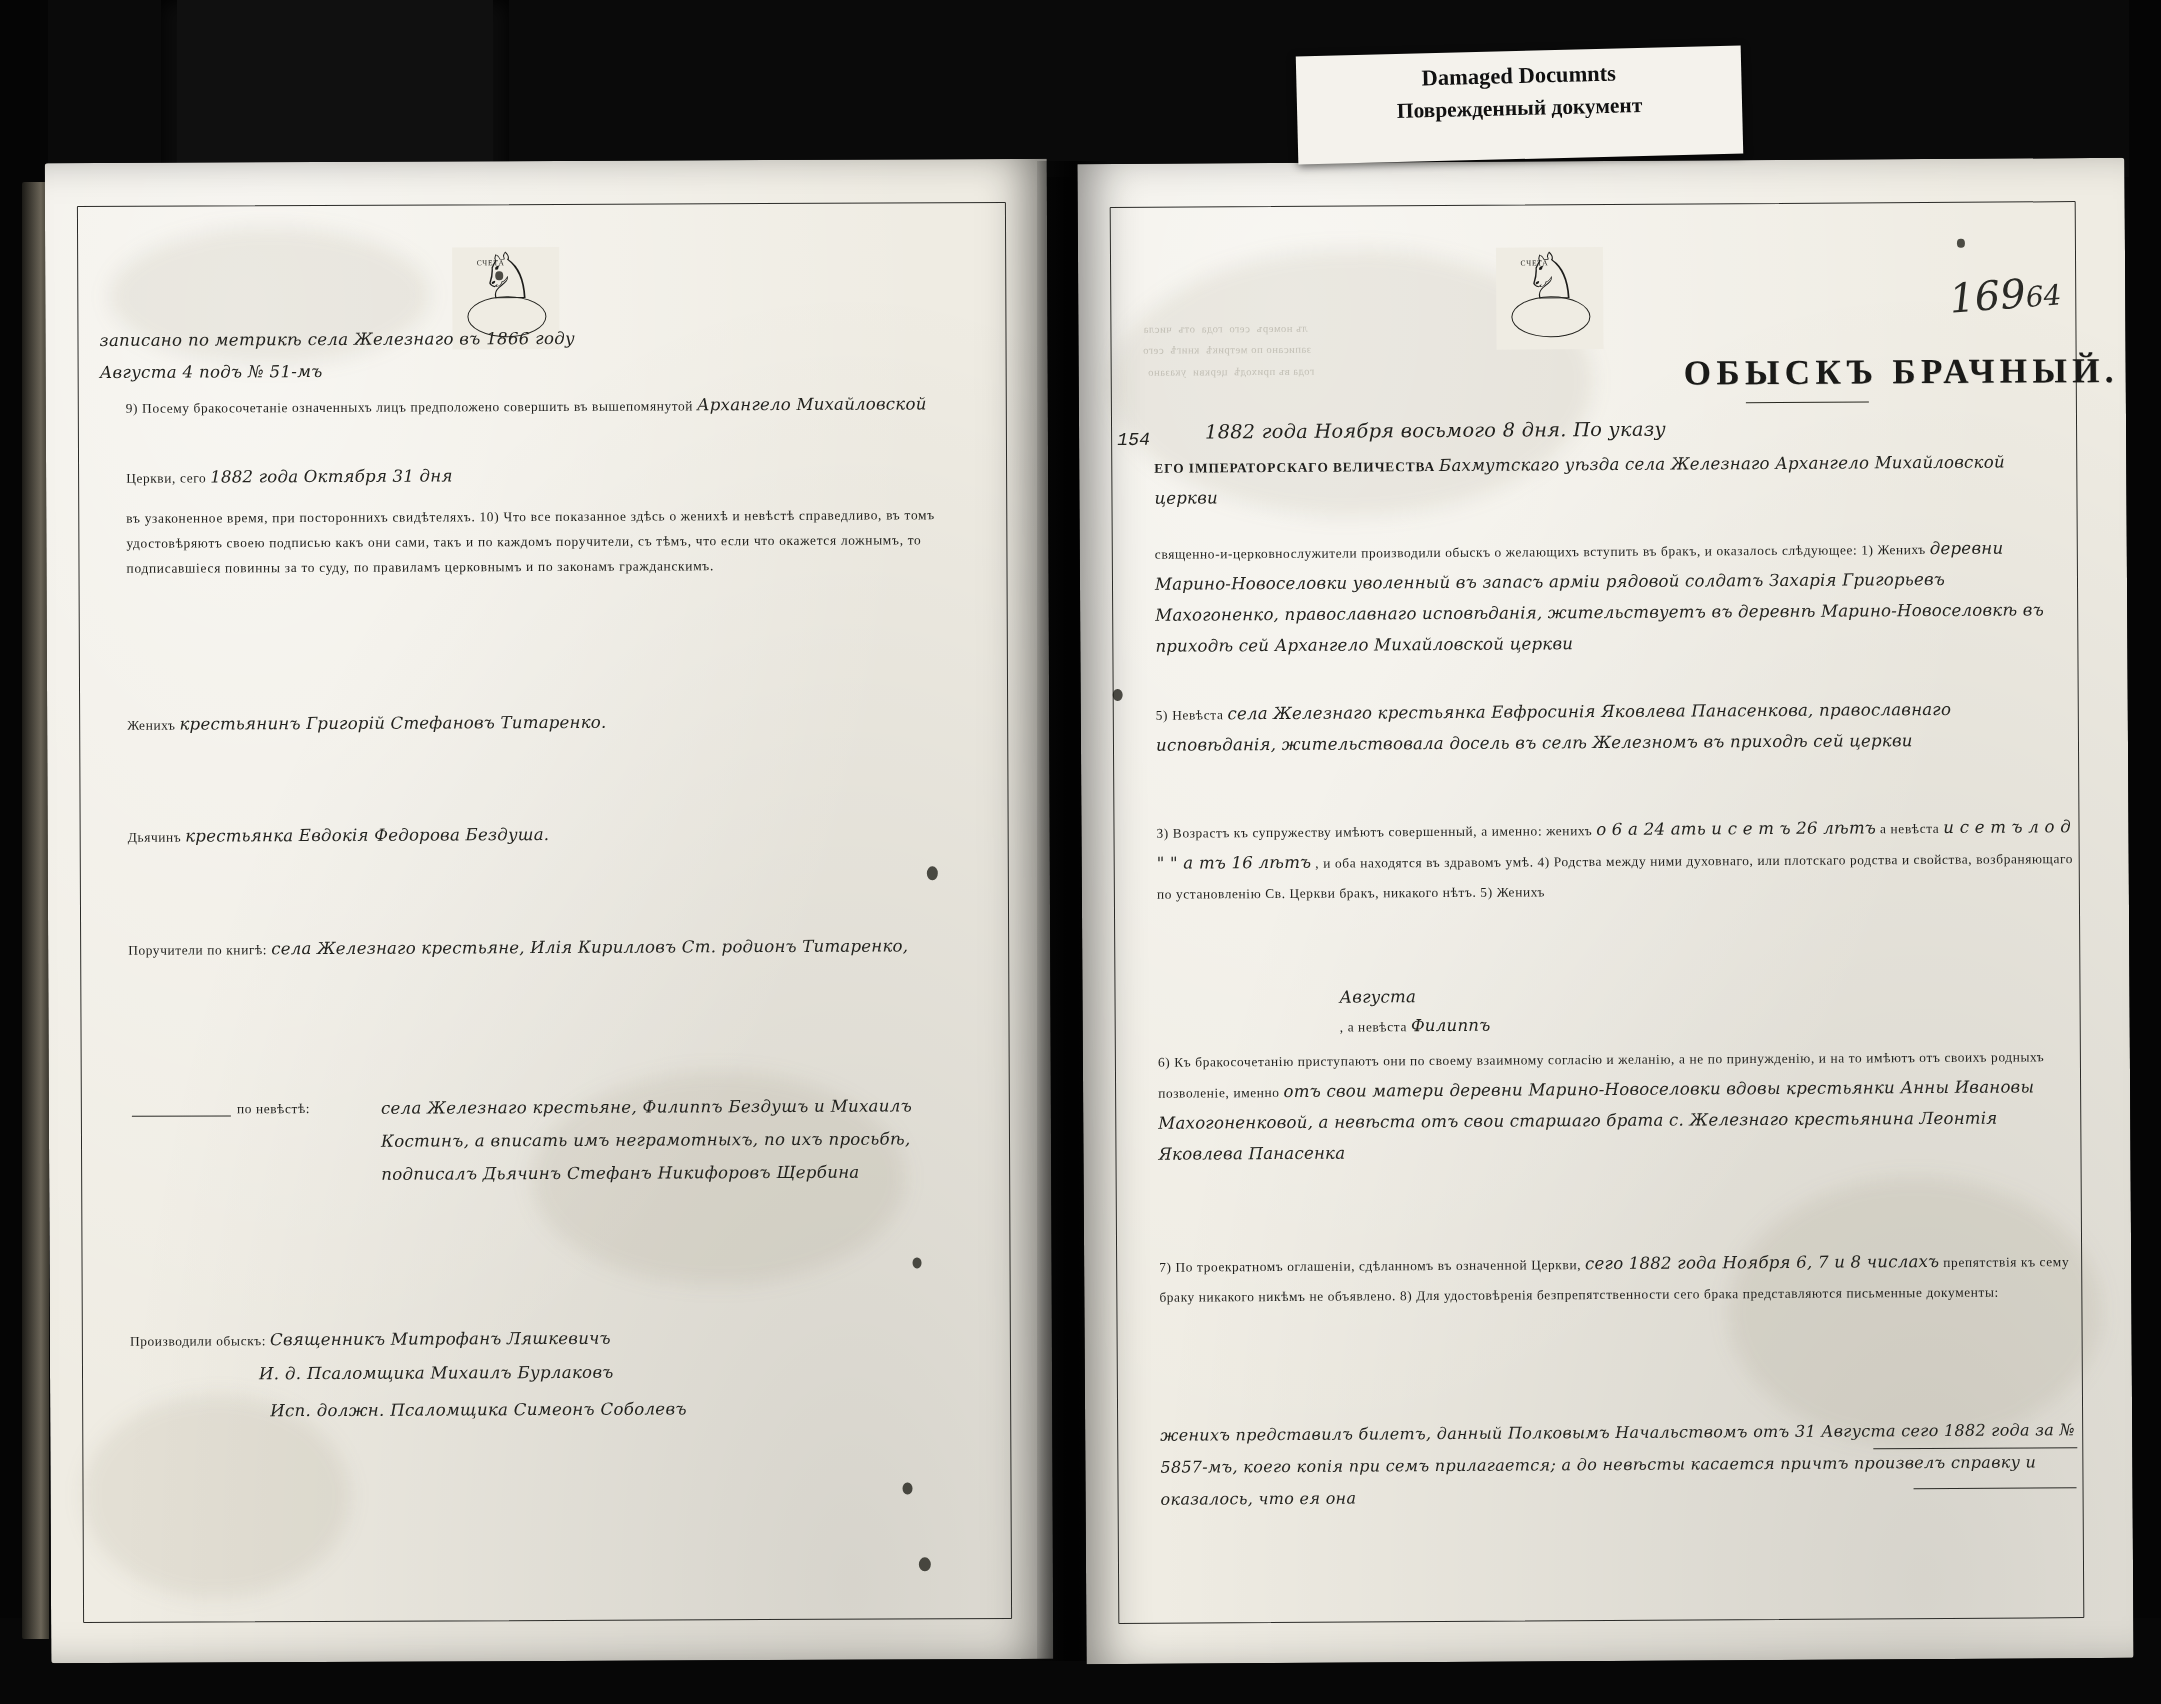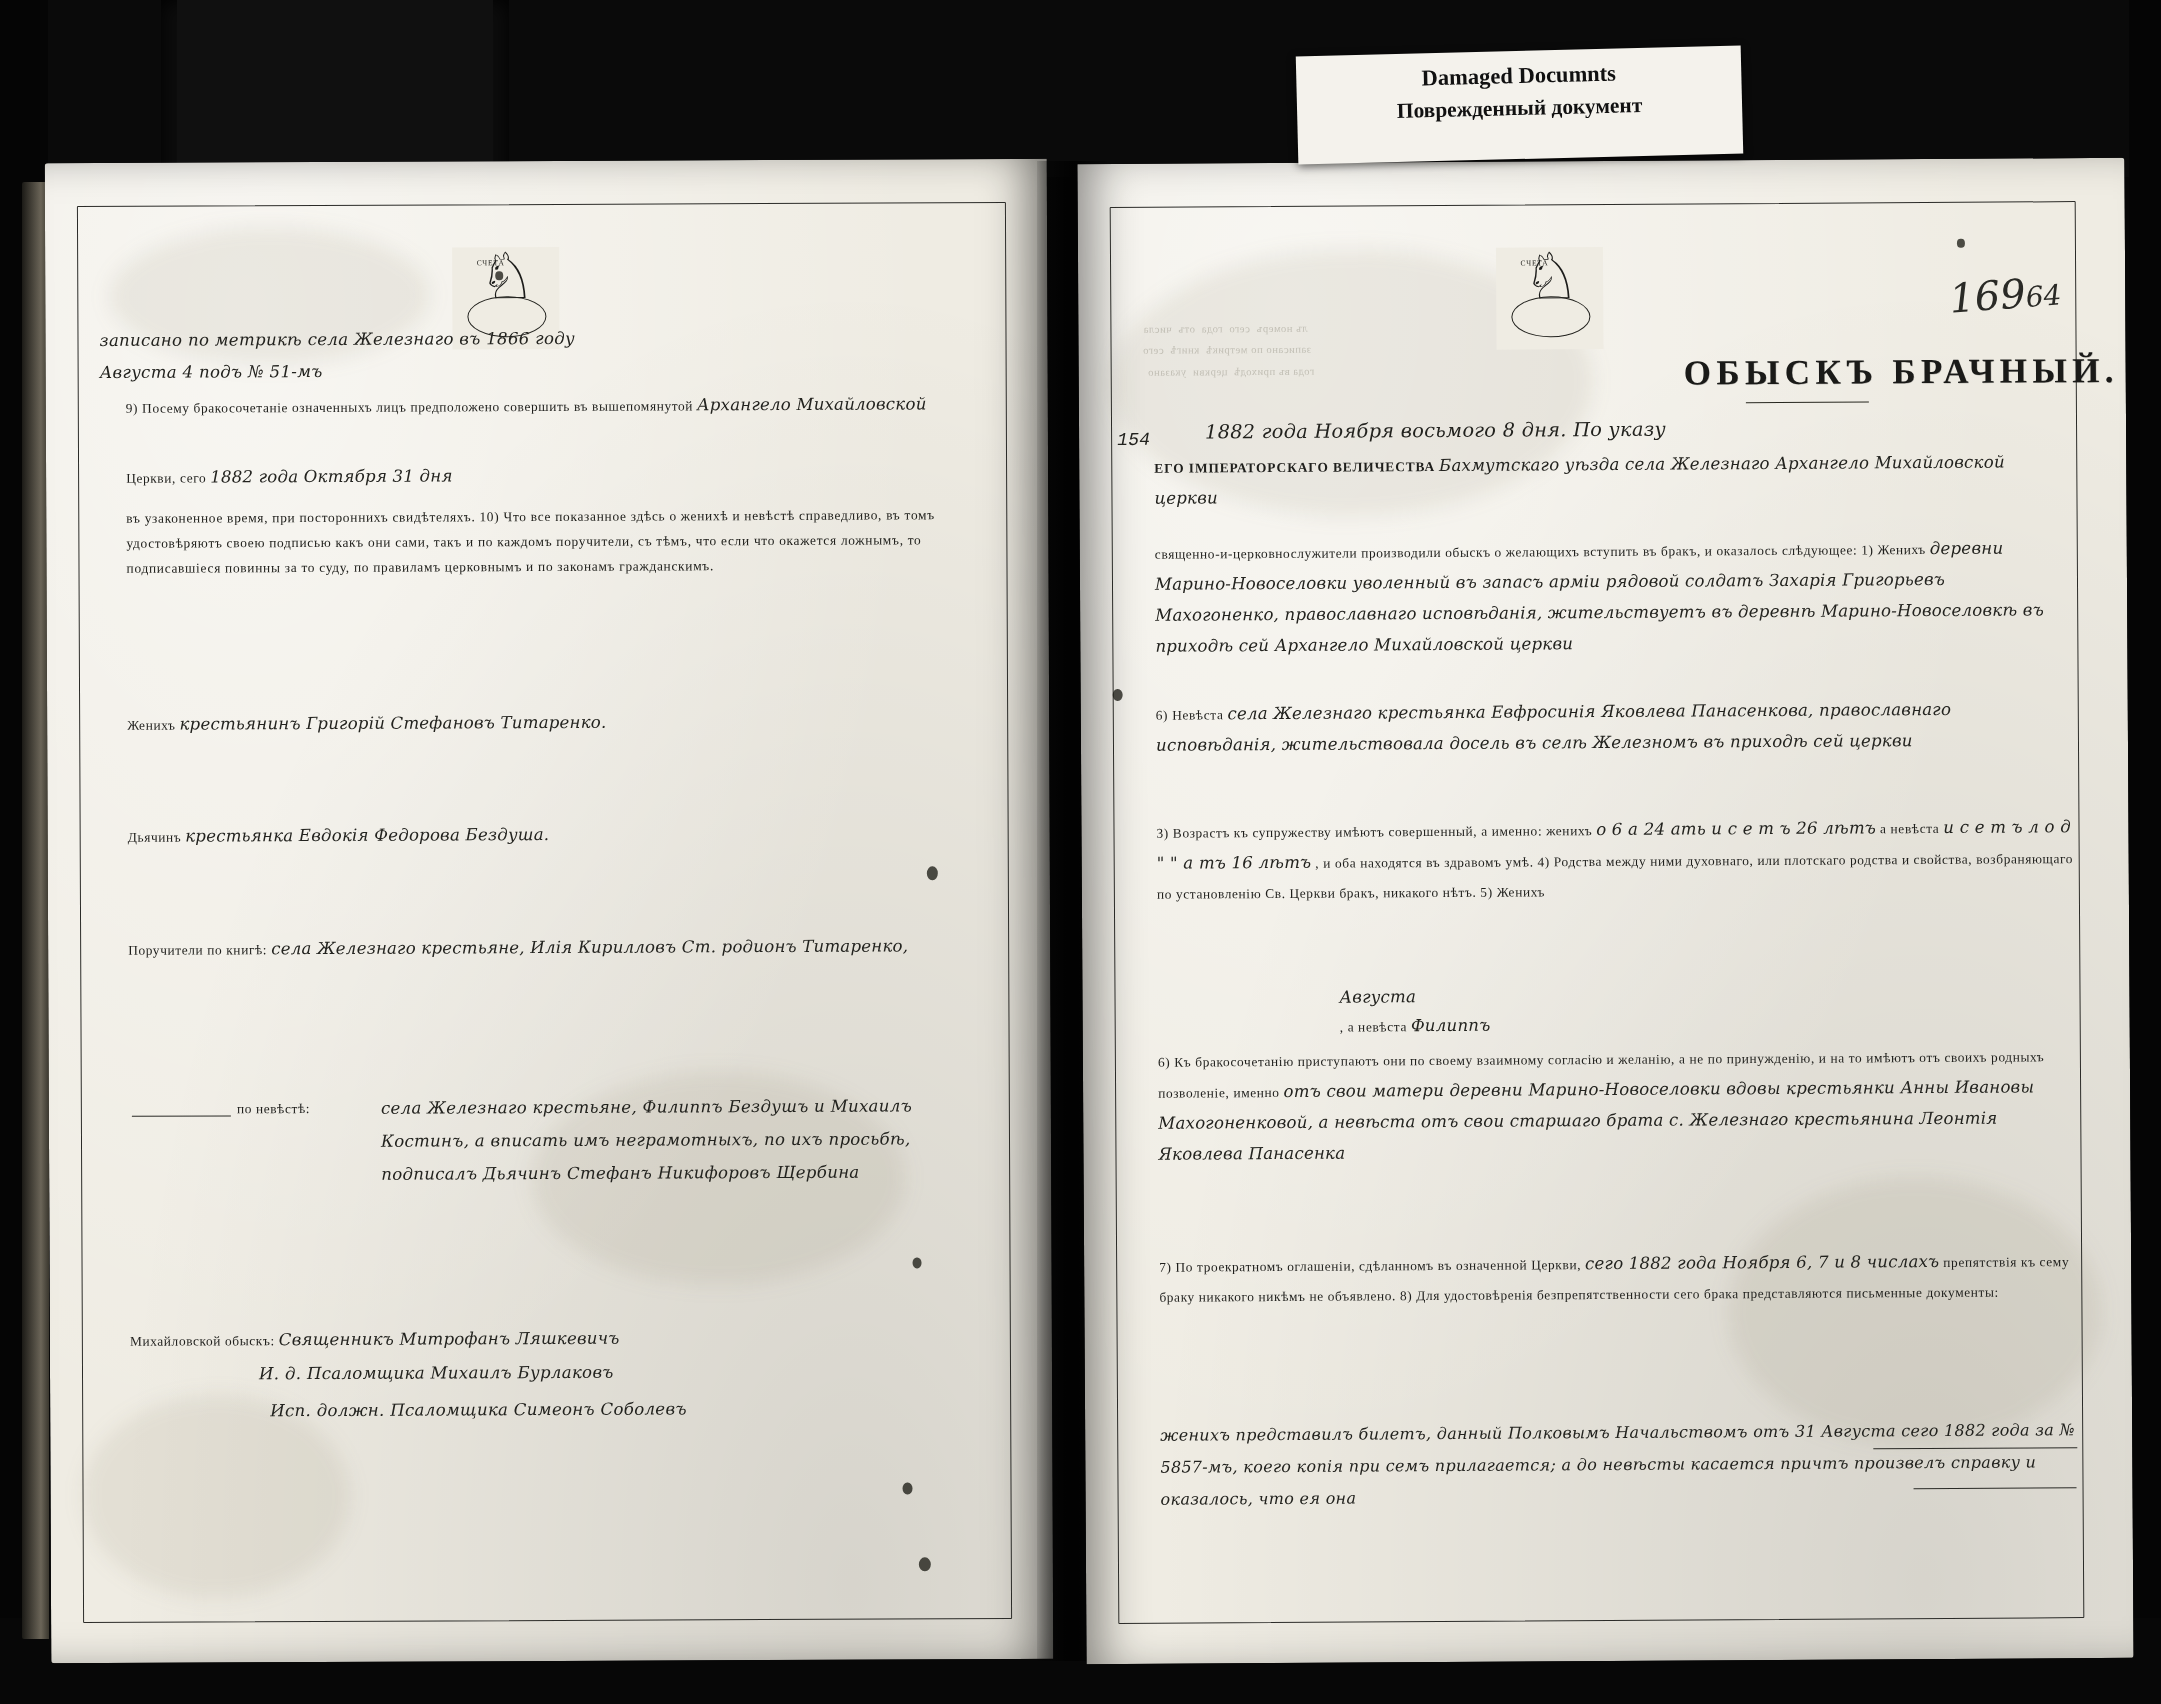--- a/index.html
+++ b/index.html
@@ -373,21 +373,21 @@
         <i class="hand">села Железнаго крестьяне, Илія Кирилловъ Ст. родионъ Титаренко,</i>
       </div>
 
       <div class="rule" style="left:83px; top:953px; width:99px;"></div>
       <div class="mix" style="left:188px; top:932px; width:745px;">
         <span class="printed">по невѣстѣ:</span>
       </div>
       <div class="txt hand-body" style="left:332px; top:930px; width:605px;">села Железнаго крестьяне, Филиппъ Бездушъ и Михаилъ Костинъ, а вписать имъ неграмотныхъ, по ихъ просьбѣ, подписалъ Дьячинъ Стефанъ Никифоровъ Щербина</div>
 
       <div class="mix" style="left:80px; top:1163px; width:852px;">
-        <span class="printed">Михайловской обыскъ:</span>
+        <span class="printed">Производили обыскъ:</span>
         <i class="hand">Священникъ Митрофанъ Ляшкевичъ</i>
       </div>
 
       <div class="txt hand-body" style="left:209px; top:1195px;">И. д. Псаломщика Михаилъ Бурлаковъ</div>
       <div class="txt hand-body" style="left:220px; top:1232px;">Исп. должн. Псаломщика Симеонъ Соболевъ</div>
 
       <div class="speck" style="left:879px; top:707px; width:10.7px; height:14px;"></div>
       <div class="speck" style="left:863px; top:1098px; width:8.6px; height:10.7px;"></div>
       <div class="speck" style="left:852px; top:1323px; width:9.6px; height:11.8px;"></div>
       <div class="speck" style="left:868px; top:1398px; width:11.8px; height:14px;"></div>
@@ -426,21 +426,21 @@
         <span class="printed" style="font-weight:bold; letter-spacing:0.9px;">ЕГО ІМПЕРАТОРСКАГО ВЕЛИЧЕСТВА</span>
         <i class="hand">Бахмутскаго уѣзда села Железнаго Архангело Михайловской церкви</i>
       </div>
 
       <div class="mix" style="left:75px; top:375px; width:911px;">
         <span class="printed">священно-и-церковнослужители производили обыскъ о желающихъ вступить въ бракъ, и оказалось слѣдующее: 1) Женихъ</span>
         <i class="hand">деревни Марино-Новоселовки уволенный въ запасъ арміи рядовой солдатъ Захарія Григорьевъ Махогоненко, православнаго исповѣданія, жительствуетъ въ деревнѣ Марино-Новоселовкѣ въ приходѣ сей Архангело Михайловской церкви</i>
       </div>
 
       <div class="mix" style="left:75px; top:536px; width:911px;">
-        <span class="printed">6) Невѣста</span>
+        <span class="printed">5) Невѣста</span>
         <i class="hand">села Железнаго крестьянка Евфросинія Яковлева Панасенкова, православнаго исповѣданія, жительствовала досель въ селѣ Железномъ въ приходѣ сей церкви</i>
       </div>
 
       <div class="mix" style="left:75px; top:654px; width:922px;">
         <span class="printed">3) Возрастъ къ супружеству имѣютъ совершенный, а именно: женихъ</span>
         <i class="hand">о 6 а 24 ать и с е т ъ 26 лѣтъ</i>
         <span class="printed">а невѣста</span>
         <i class="hand">и с е т ъ л о д " " а тъ 16 лѣтъ</i>
         <span class="printed">, и оба находятся въ здравомъ умѣ. 4) Родства между ними духовнаго, или плотскаго родства и свойства, возбраняющаго по установленію Св. Церкви бракъ, никакого нѣтъ. 5) Женихъ</span>
       </div>

